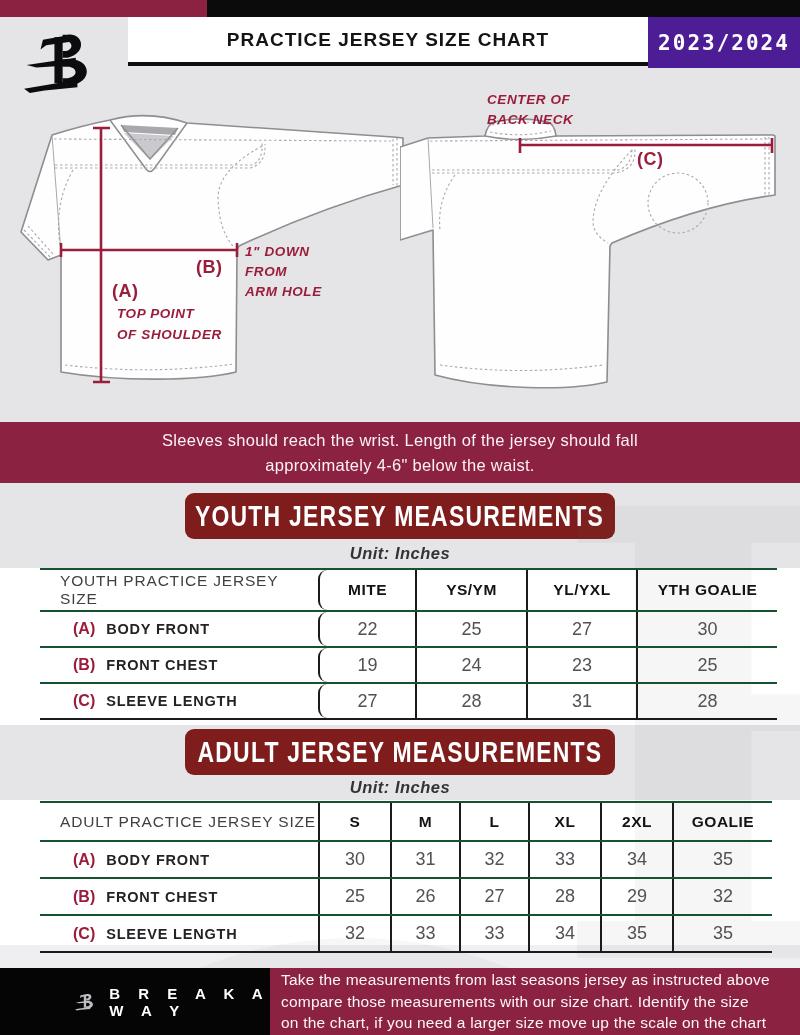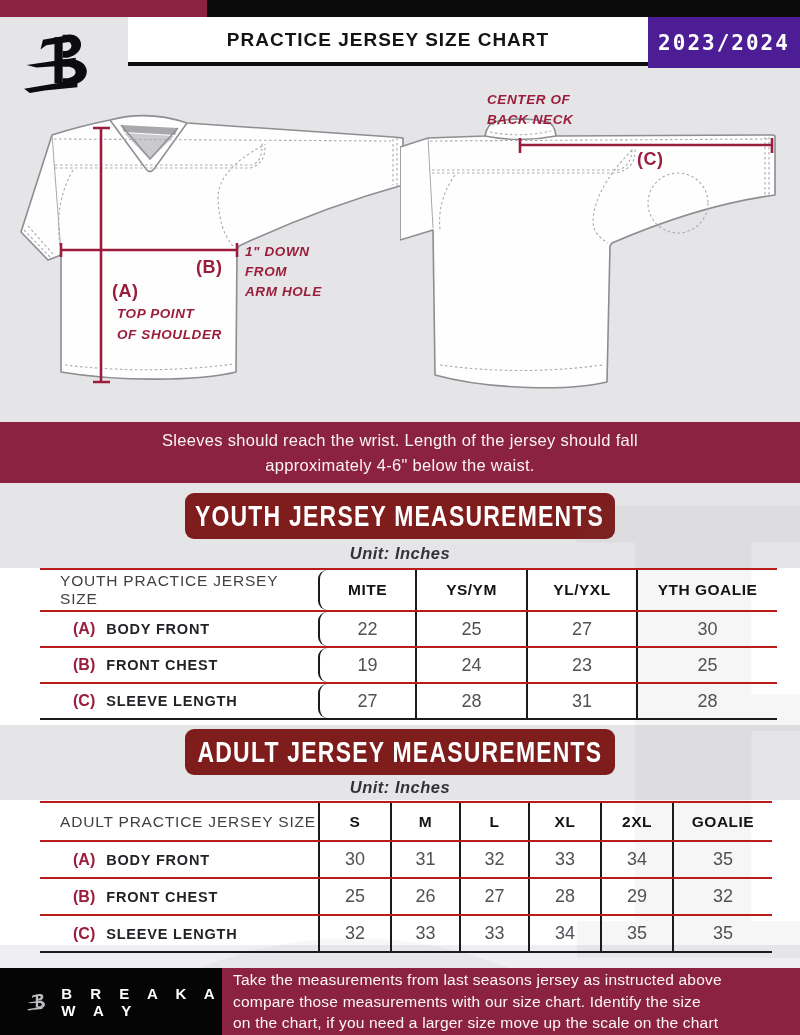--- a/index.html
+++ b/index.html
@@ -44,38 +44,38 @@
   .band-white{background:#ffffff;z-index:0;}
   .section-title-box{position:relative;z-index:2;width:430px;height:46px;margin:0 auto;background:#7f1d1d;
     border-radius:9px;display:flex;align-items:center;justify-content:center;}
   .section-title-box span{color:#ffffff;font-weight:bold;font-size:28px;letter-spacing:1.5px;white-space:nowrap;
     display:inline-block;transform:scale(0.82,1.08);}
   .unit{position:relative;z-index:2;text-align:center;font-style:italic;font-weight:bold;
     font-size:16.5px;color:#333337;margin-top:5px;letter-spacing:0.5px;}
 
   
   .size-table{position:absolute;z-index:2;left:40px;border-bottom:2px solid #1b1b1e;}
-  .t-row{display:flex;border-top:2px solid #b91c1c;}
+  .t-row{display:flex;border-top:2px solid #14532d;}
   .cell{box-sizing:border-box;display:flex;align-items:center;justify-content:center;}
   .vcell{border-left:2px solid #1b1b1e;}
   .c-label{width:278px;justify-content:flex-start;padding-left:33px;}
   .head-label{padding-left:20px;font-size:15.5px;color:#3f3f44;letter-spacing:0.8px;}
   .head-size{font-weight:bold;font-size:15.5px;color:#131316;letter-spacing:0.5px;}
   .marker{color:#9B1D3C;font-weight:bold;font-size:16px;margin-right:11px;}
   .row-name{font-weight:bold;font-size:14.5px;color:#232327;letter-spacing:0.8px;}
   .val{font-size:18px;color:#515156;}
   .youth .t-head{height:40px;} .youth .t-row{height:34px;} .youth .t-head.t-row{height:40px;}
   .adult .t-head.t-row{height:37px;} .adult .t-row{height:35px;}
   .c-y0{width:97px;border-radius:9px;}.c-y1{width:111px;}.c-y2{width:110px;}.c-y3{width:141px;}
   .c-a0{width:72px;}.c-a1{width:69px;}.c-a2{width:69px;}.c-a3{width:72px;}.c-a4{width:72px;}.c-a5{width:100px;}
 
   
   .prefooter{position:absolute;left:0;top:945px;width:800px;height:23px;background:#EFEFF1;z-index:0;}
   footer{position:absolute;left:0;top:968px;width:800px;height:67px;display:flex;z-index:2;}
-  .footer-logo-box{width:222px;height:67px;background:#050506;display:flex;align-items:center;}
+  .footer-logo-box{width:222px;height:67px;background:#050506;display:flex;align-items:center;padding-left:48px;}
   .footer-brand{color:#ffffff;font-weight:bold;font-size:15px;letter-spacing:7px;margin-left:12px;}
   .footer-note{flex:1;background:#8C2242;color:#FCF5F7;display:flex;flex-direction:column;
     justify-content:center;padding-left:11px;font-size:15.5px;line-height:21.5px;letter-spacing:0.2px;}
 </style>
 </head>
 <body>
 
 <div class="page">
 
   <div class="watermark-b">B</div>

